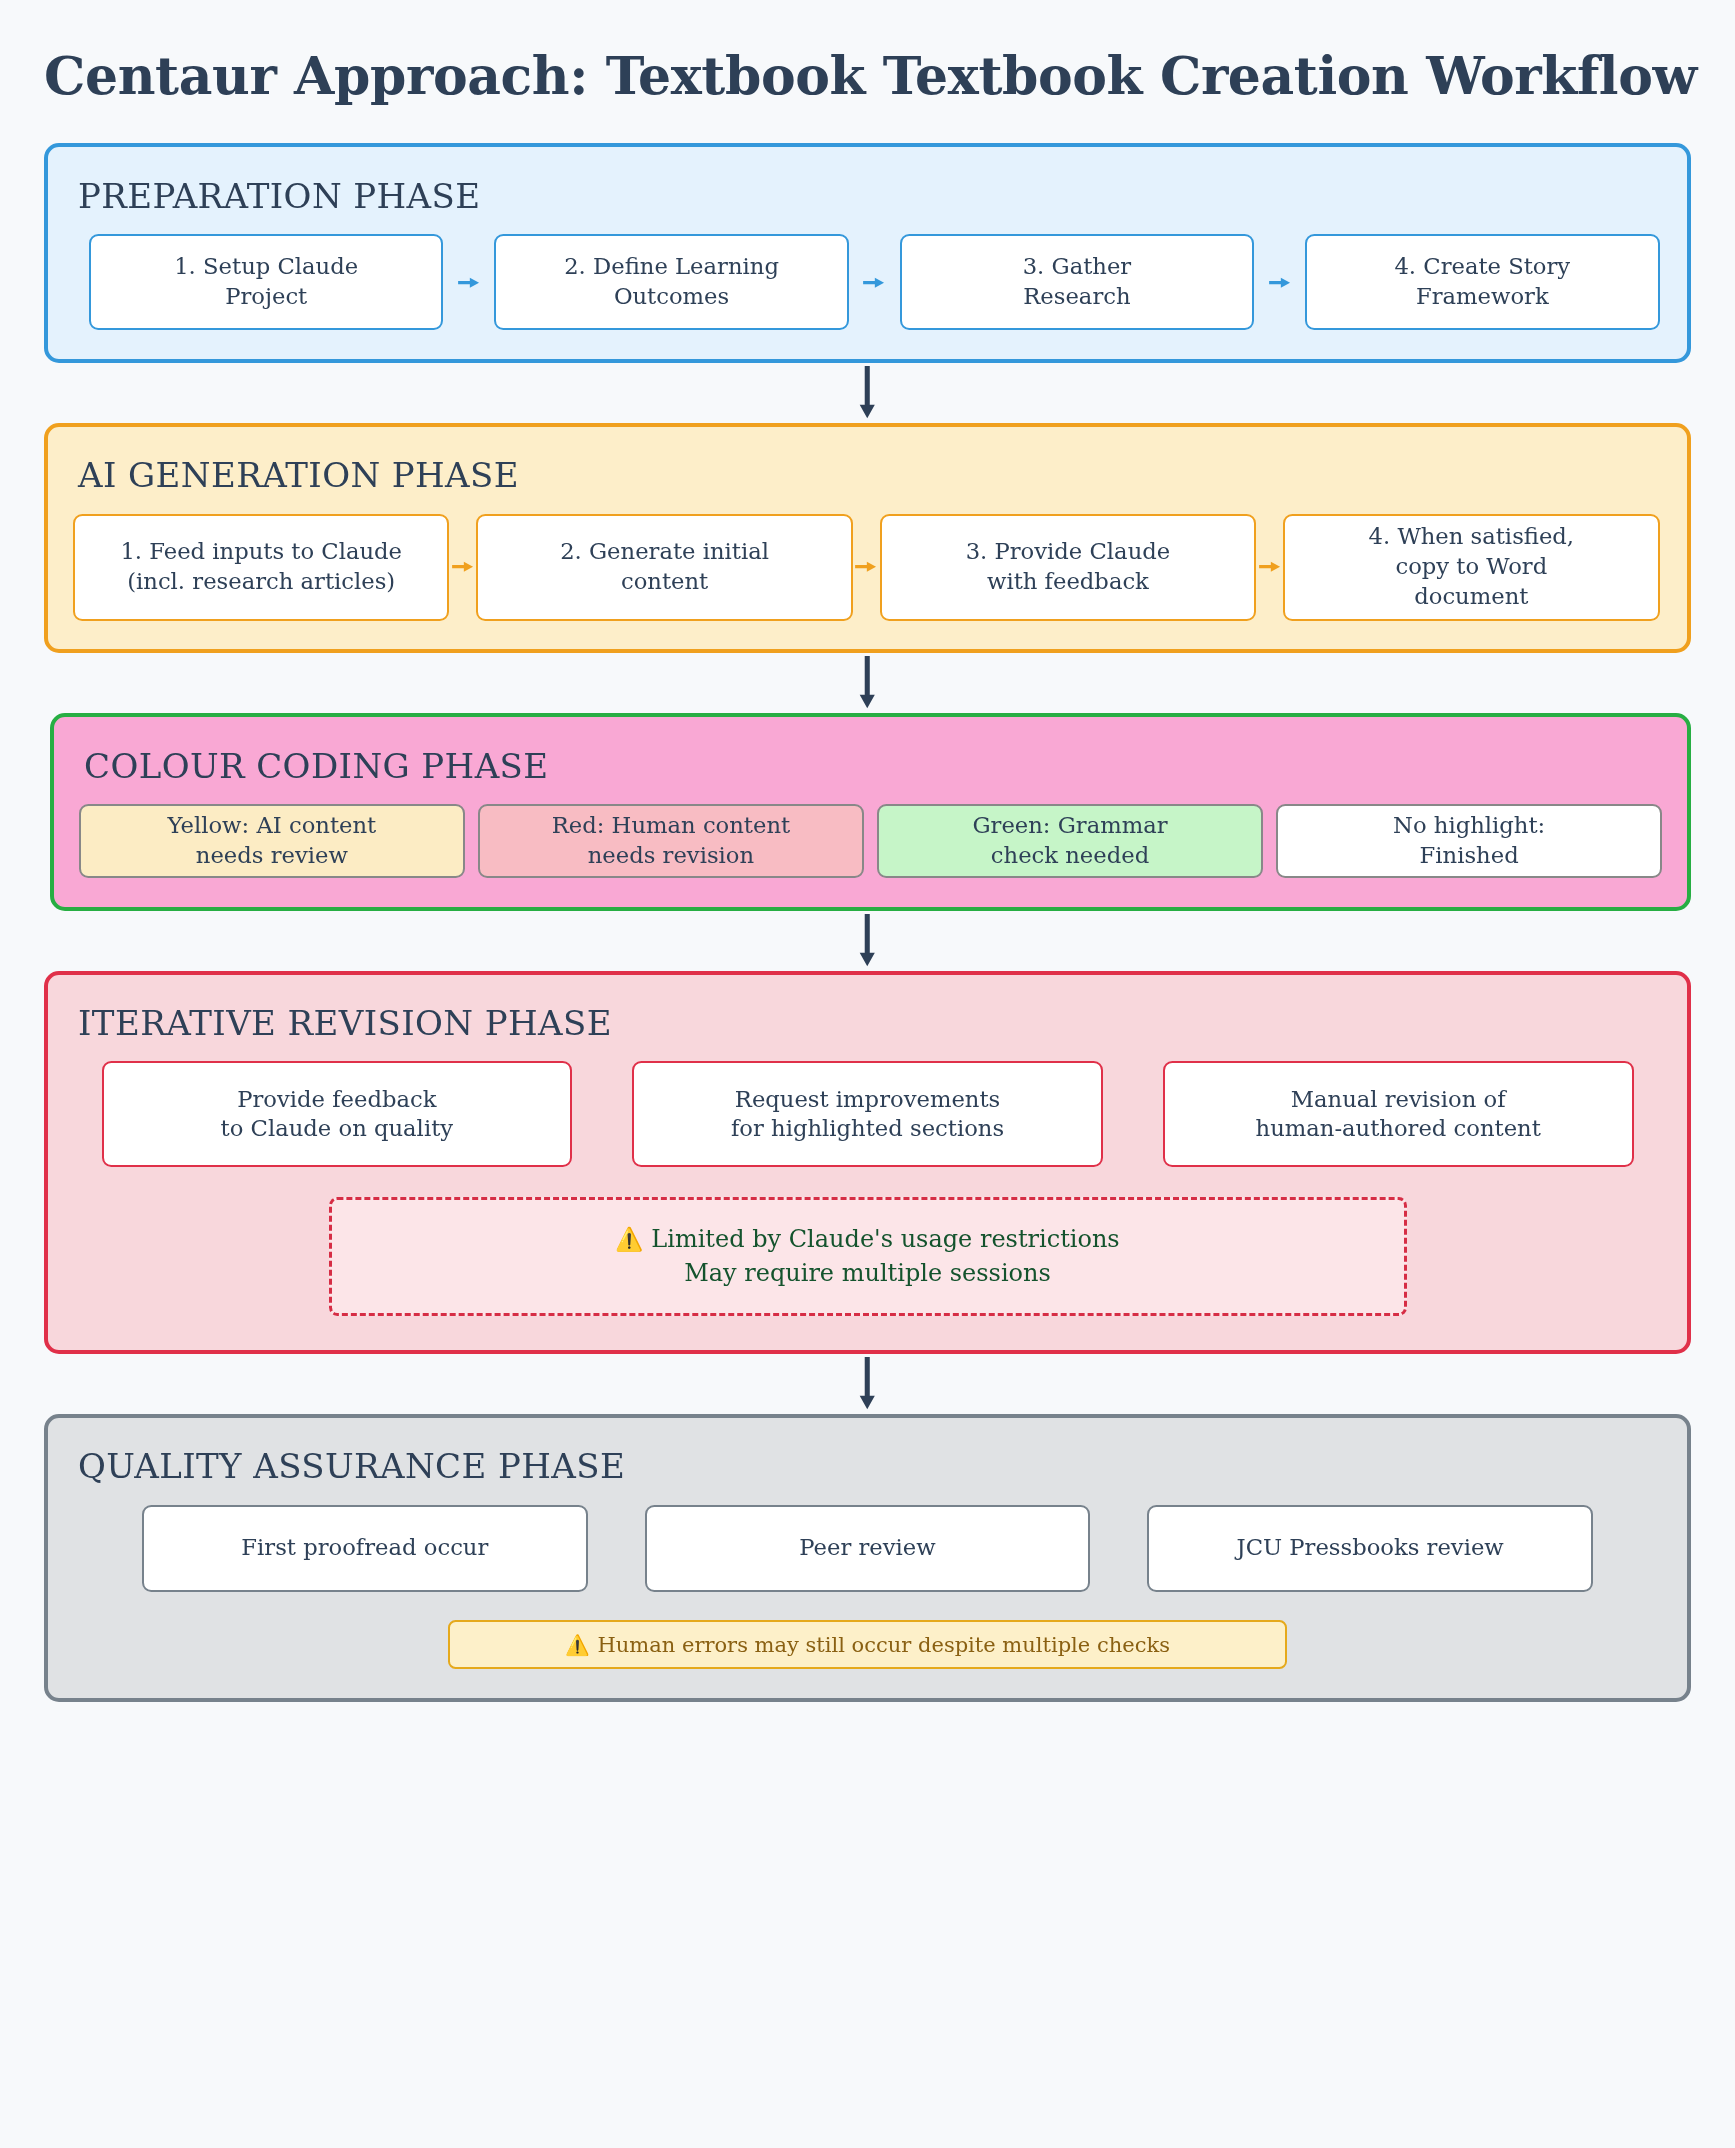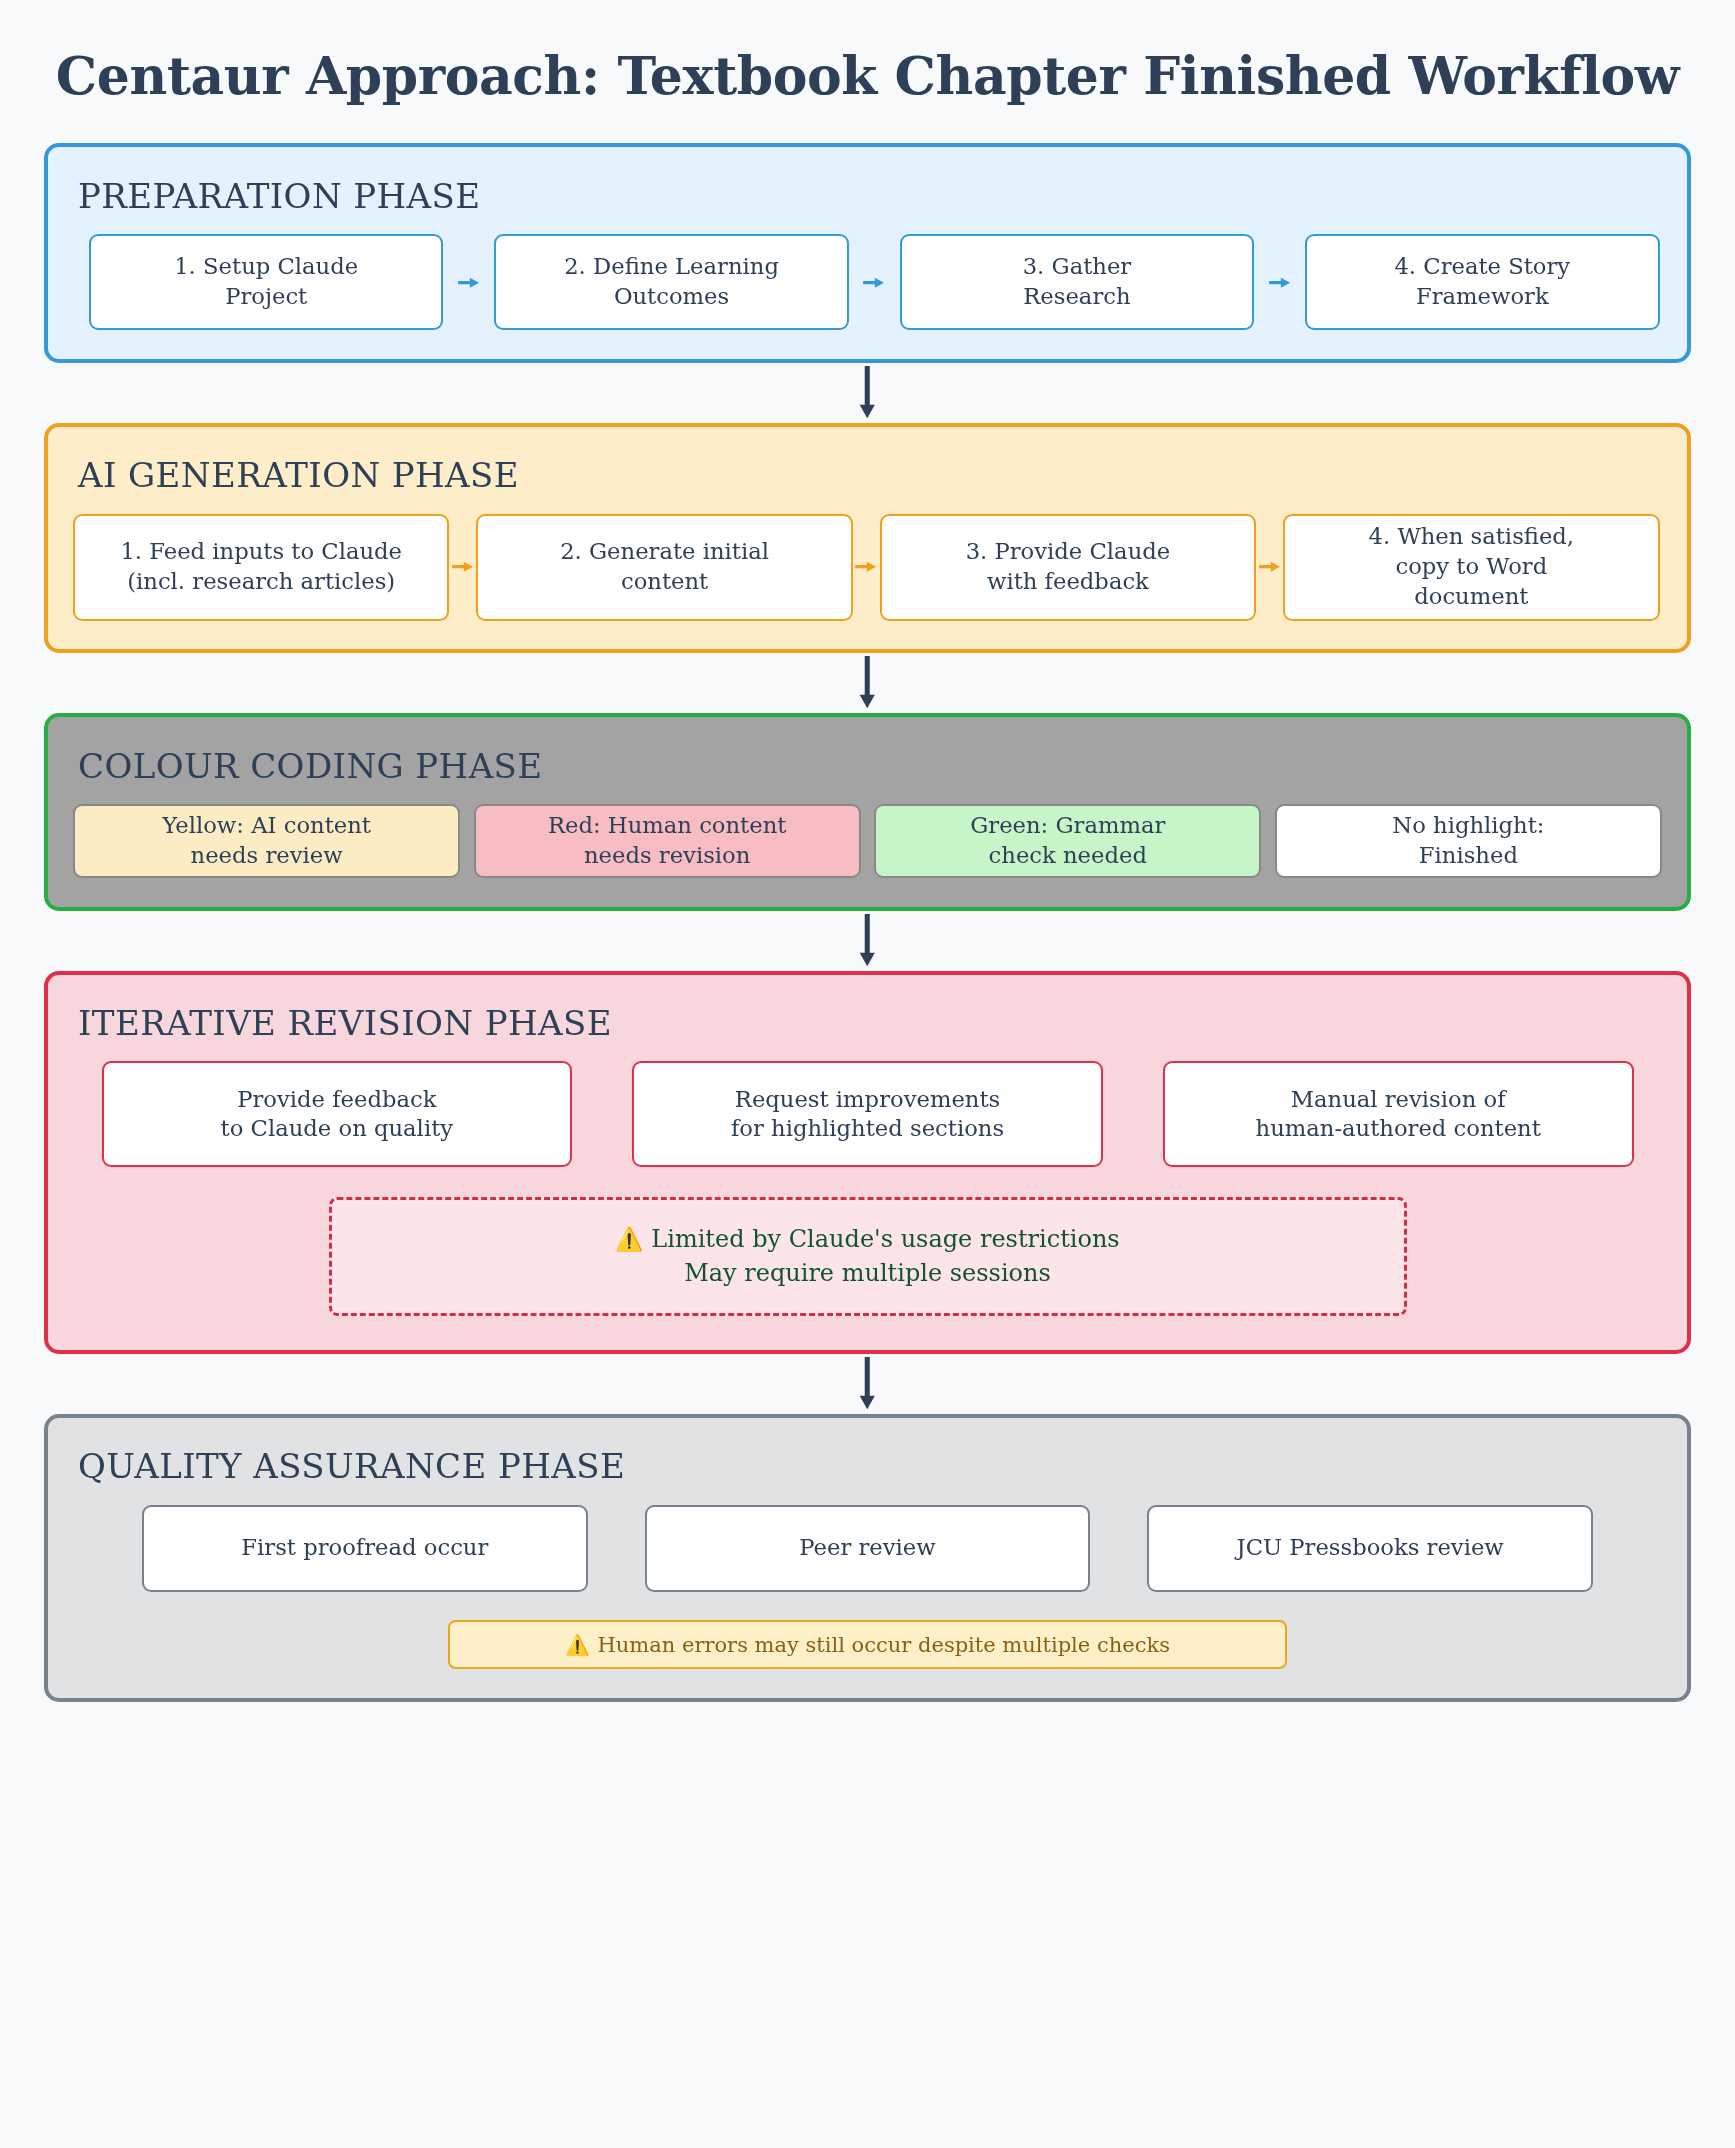--- a/index.html
+++ b/index.html
@@ -39,21 +39,21 @@
     font-size: 34px;
     font-weight: 400;
     color: #2e4057;
     letter-spacing: 0.4px;
     margin: 3.4px 0 18.5px 5px;
   }
 
   
   .phase.prep    { background: #e4f2fd; border-color: #3498db; }
   .phase.aigen   { background: #fdeec9; border-color: #f0a01e; }
-  .phase.colour  { background: #a3a3a3; border-color: #27ae43; }
+  .phase.colour  { background: #f9a8d4; border-color: #27ae43; margin-left: 6px; }
   .phase.revise  { background: #f8d7dc; border-color: #e03049; }
   .phase.qa      { background: #e0e2e4; border-color: #77828c; }
 
   
   .row {
     display: flex;
     align-items: stretch;
   }
 
   .step {
@@ -177,21 +177,21 @@
     height: 60px;
     display: flex;
     align-items: center;
     justify-content: center;
   }
   .vconn svg { display: block; }
 </style>
 </head>
 <body>
 
-<h1 class="page-title">Centaur Approach: Textbook Chapter Finished Workflow</h1>
+<h1 class="page-title">Centaur Approach: Textbook Textbook Creation Workflow</h1>
 
 <section class="phase prep">
   <div class="phase-title">PREPARATION PHASE</div>
   <div class="row">
     <div class="step">1. Setup Claude<br>Project</div>
     <div class="hconn">
       <svg width="22" height="13.4" viewBox="0 0 26 16">
           <path d="M0 6 H14 V2 L25 8 L14 14 V10 H0 Z" fill="#3498db"></path>
         </svg>
     </div>

